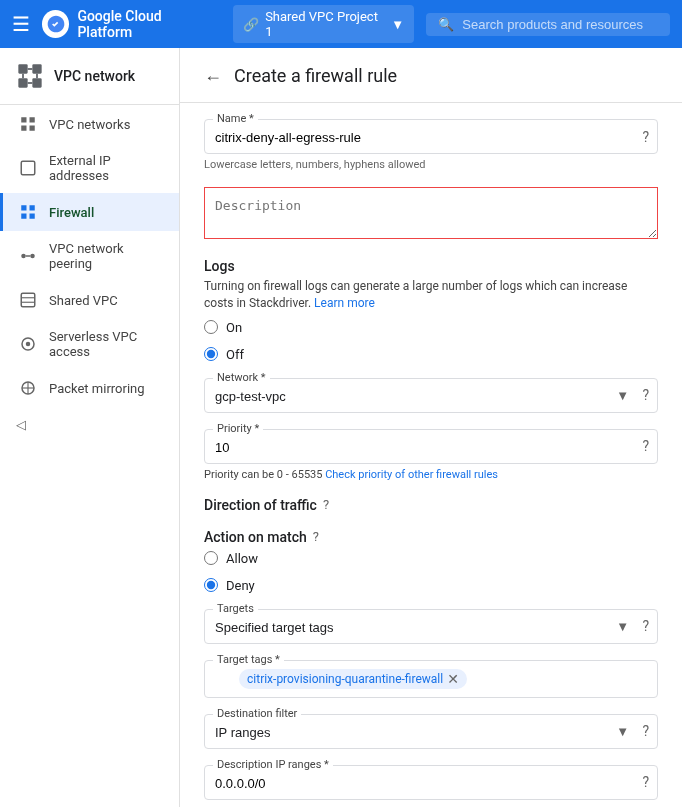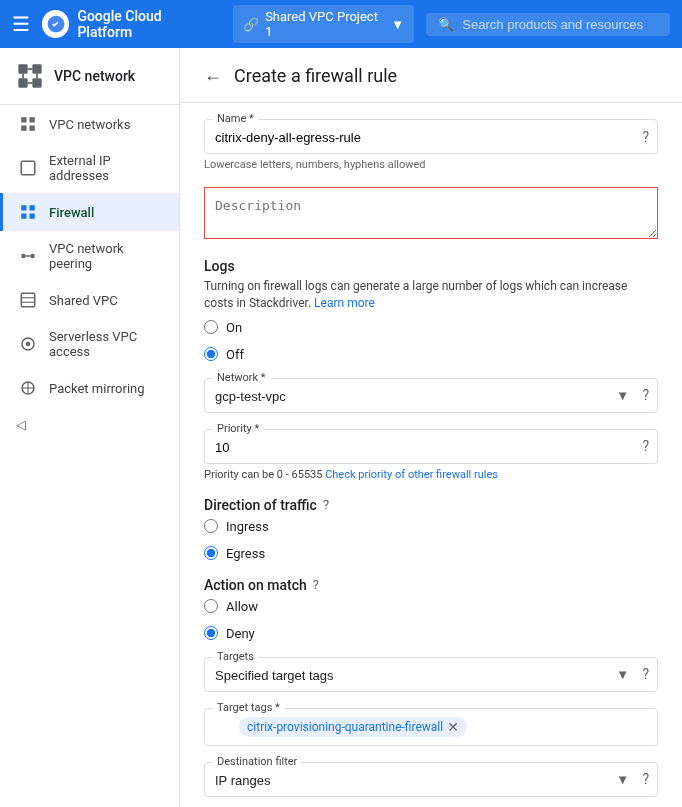--- a/index.html
+++ b/index.html
@@ -296,30 +296,20 @@
           <span>Priority can be 0 - 65535</span>
           <a href="#">Check priority of other firewall rules</a>
         </div>
       </div>
 
       <div class="form-section">
         <div style="display:flex;align-items:center;gap:6px;margin-bottom:6px;">
           <span class="section-title" style="margin:0;">Direction of traffic</span>
           <span style="color:#666;cursor:pointer;">?</span>
         </div>
-        <div class="radio-group">
-          <label class="radio-option">
-            <input type="radio" name="direction" style="">
-            <span>Ingress</span>
-          </label>
-          <label class="radio-option">
-            <input type="radio" name="direction" checked="" style="">
-            <span>Egress</span>
-          </label>
-        </div>
       </div>
 
       <div class="form-section">
         <div style="display:flex;align-items:center;gap:6px;margin-bottom:6px;">
           <span class="section-title" style="margin:0;">Action on match</span>
           <span style="color:#666;cursor:pointer;">?</span>
         </div>
         <div class="radio-group">
           <label class="radio-option">
             <input type="radio" name="action" style="">

